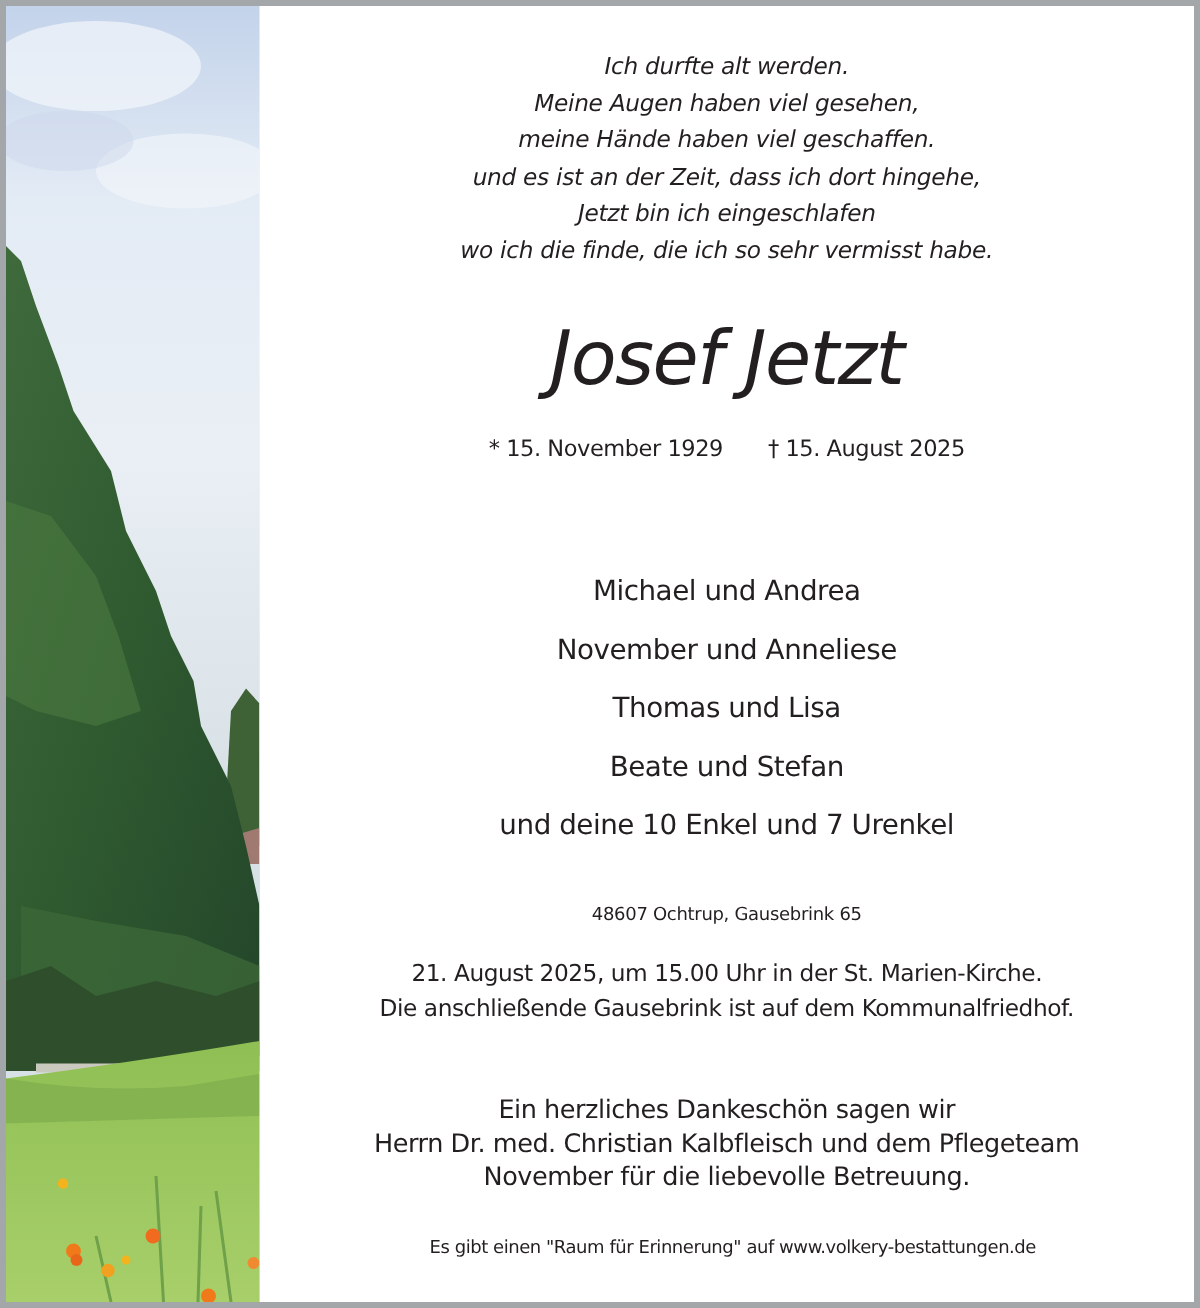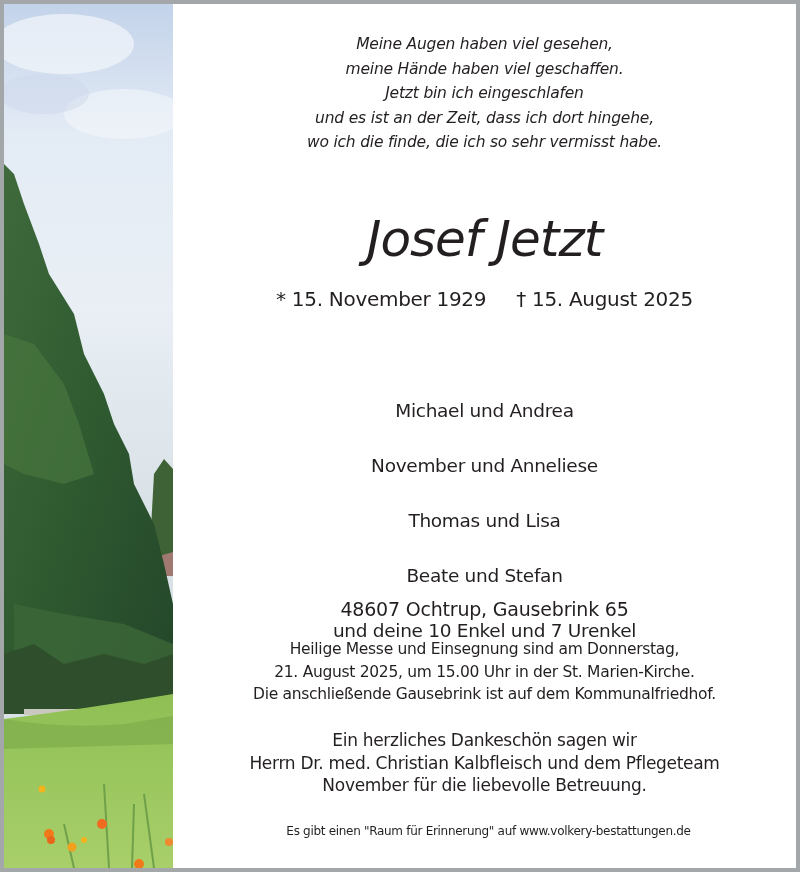--- a/index.html
+++ b/index.html
@@ -51,45 +51,45 @@
     font-family: "DejaVu Sans", sans-serif;
     font-style: italic;
     font-size: 50px;
     line-height: 70px;
     letter-spacing: -1px;
     color: #231f20;
   }
   .dates {
     position: absolute;
     left: 0; right: 0; top: 283px;
-    font-size: 20px;
+    font-size: 15px;
     line-height: 24px;
     color: #231f20;
     white-space: nowrap;
     letter-spacing: -0.3px;
   }
   .dates .gap { display: inline-block; width: 30px; }
   .remembrance {
     position: absolute;
     left: 0; right: 0; top: 340px;
     font-size: 14.5px;
     line-height: 24px;
     letter-spacing: -0.2px;
   }
   .family {
     position: absolute;
     left: 0; right: 0; top: 376px;
     font-size: 18.5px;
     letter-spacing: -0.3px;
   }
-  .family div { height: 39px; line-height: 30px; white-space: nowrap; margin-top: 16px; }
+  .family div { height: 39px; line-height: 30px; white-space: nowrap; }
   .address {
     position: absolute;
     left: 0; right: 0; top: 593px;
-    font-size: 19px;
+    font-size: 12px;
     line-height: 24px;
     letter-spacing: -0.2px;
   }
   .service {
     position: absolute;
     left: 0; right: 0; top: 634px;
     font-size: 15.5px;
     line-height: 22.5px;
     letter-spacing: -0.3px;
   }
@@ -163,24 +163,25 @@
       <circle cx="68" cy="843" r="4.5" fill="#f1a020"></circle>
       <circle cx="80" cy="836" r="3" fill="#f2b31c"></circle>
       <circle cx="135" cy="860" r="5" fill="#f07a1a"></circle>
       <circle cx="165" cy="838" r="4" fill="#f08a30"></circle>
     </svg>
   </div>
 
   <div class="content">
 
     <div class="poem">
+      <div>Ich durfte alt werden.</div>
       <div>Meine Augen haben viel gesehen,</div>
       <div>meine Hände haben viel geschaffen.</div>
+      <div>und es ist an der Zeit, dass ich dort hingehe,</div>
       <div>Jetzt bin ich eingeschlafen</div>
-      <div>und es ist an der Zeit, dass ich dort hingehe,</div>
       <div>wo ich die finde, die ich so sehr vermisst habe.</div>
     </div>
 
     <div class="name">Josef Jetzt</div>
 
     <div class="dates">
       <span>* 15. November 1929</span><span class="gap"></span><span>† 15. August 2025</span>
     </div>
 
 
@@ -188,21 +189,20 @@
       <div>Michael und Andrea</div>
       <div>November und Anneliese</div>
       <div>Thomas und Lisa</div>
       <div>Beate und Stefan</div>
       <div>und deine 10 Enkel und 7 Urenkel</div>
     </div>
 
     <div class="address">48607 Ochtrup, Gausebrink 65</div>
 
     <div class="service">
-      <div>Heilige Messe und Einsegnung sind am Donnerstag,</div>
       <div>21. August 2025, um 15.00 Uhr in der St. Marien-Kirche.</div>
       <div>Die anschließende Gausebrink ist auf dem Kommunalfriedhof.</div>
     </div>
 
     <div class="thanks">
       <div>Ein herzliches Dankeschön sagen wir</div>
       <div>Herrn Dr. med. Christian Kalbfleisch und dem Pflegeteam</div>
       <div>November für die liebevolle Betreuung.</div>
     </div>
 

